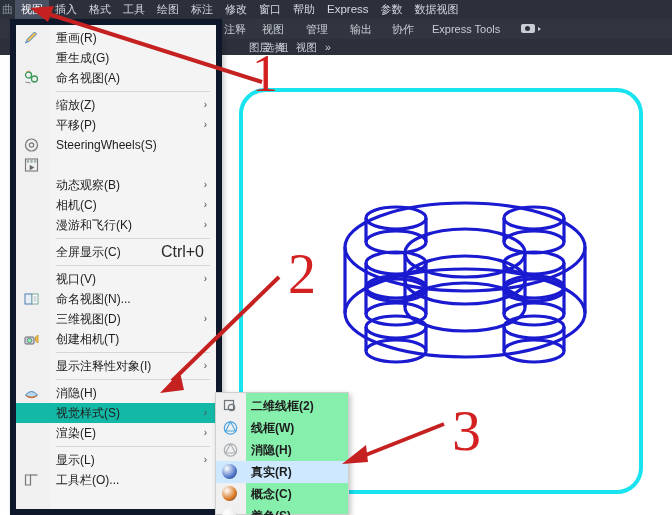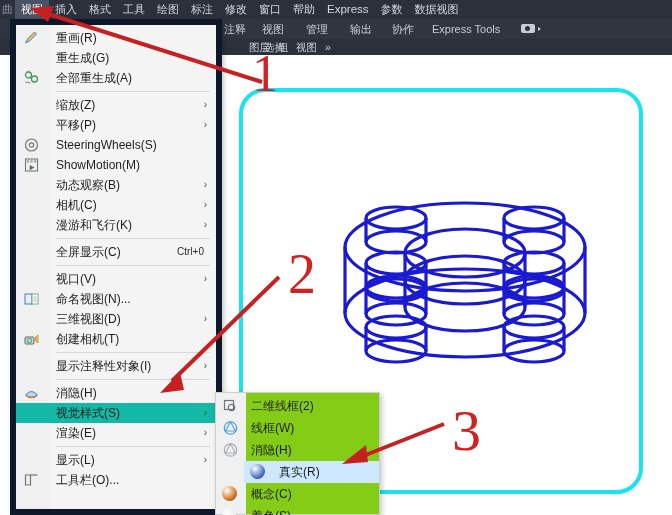--- a/index.html
+++ b/index.html
@@ -96,47 +96,48 @@
   }
   .mrow .icon {
     position:absolute; left:7px; top:2px; width:17px; height:16px;
   }
   .mrow .lbl {
     position:absolute; left:40px; top:0; height:20px; line-height:20px;
     font-size:12px; color:#1d1d1d; white-space:nowrap;
   }
   .mrow .shortcut {
     position:absolute; right:12px; top:0; height:20px; line-height:20px;
-    font-size:10px; color:#2a2a2a; white-space:nowrap;
+    font-size:16px; color:#2a2a2a; white-space:nowrap;
   }
   .mrow .arr {
     position:absolute; right:9px; top:5px; font-size:10px; color:#4a4a4a;
     line-height:10px;
   }
   .mrow.sel { background:#14b8a6; }
   .msep {
     height:1px; margin:3px 6px 3px 40px; background:#d8d8d8;
   }
 
   
   .submenu {
-    position:absolute; left:215px; top:392px; width:165px; height:123px;
-    background:#84cc16; border:1px solid #cfcfcf;
+    position:absolute; left:215px; top:392px; width:134px; height:123px;
+    background:#86efac; border:1px solid #cfcfcf;
     box-shadow:2px 2px 5px rgba(0,0,0,.22);
+    font-weight:bold;
   }
   .submenu .gutter2 {
     position:absolute; left:0; top:0; bottom:0; width:30px; background:#f0f0f0;
   }
   .srow { position:relative; height:22px; }
   .srow .sicon { position:absolute; left:6px; top:3px; width:17px; height:16px; }
   .srow .slbl {
     position:absolute; left:35px; top:0; height:22px; line-height:22px;
     font-size:12px; color:#1d1d1d; white-space:nowrap;
   }
-  .srow.sel { background:#cde8ff;margin-left:28px; }
+  .srow.sel { background:#cde8ff; }
 
   
   .sph { width:15px; height:15px; border-radius:50%; }
 </style>
 </head>
 <body>
 
 <div id="app">
 
   <div class="menubar" id="menubar">
@@ -253,21 +254,21 @@
         <div class="mrow">
           <span class="lbl">重生成(G)</span>
         </div>
         <div class="mrow">
           <span class="icon"><svg viewBox="0 0 16 16" width="17" height="16">
               <circle cx="5" cy="5" r="3" fill="none" stroke="#3a9a5a" stroke-width="1.3"></circle>
               <circle cx="11" cy="9" r="3" fill="none" stroke="#3a9a5a" stroke-width="1.3"></circle>
               <path d="M2 12 L7 13" stroke="#888" stroke-width="1.2"></path>
               <path d="M3 2 L6 1" stroke="#c85" stroke-width="1.2"></path>
             </svg></span>
-          <span class="lbl">全部重生成(A)</span>
+          <span class="lbl">命名视图(A)</span>
         </div>
         <div class="msep"></div>
         <div class="mrow">
           <span class="lbl">缩放(Z)</span>
           <span class="arr">›</span>
         </div>
         <div class="mrow">
           <span class="lbl">平移(P)</span>
           <span class="arr">›</span>
         </div>
@@ -279,21 +280,20 @@
           <span class="lbl">SteeringWheels(S)</span>
         </div>
         <div class="mrow">
           <span class="icon"><svg viewBox="0 0 16 16" width="17" height="16">
               <rect x="2" y="2" width="12" height="12" fill="none" stroke="#777" stroke-width="1.1"></rect>
               <rect x="3.2" y="3.2" width="2.4" height="2.4" fill="#9aa"></rect>
               <rect x="6.8" y="3.2" width="2.4" height="2.4" fill="#9aa"></rect>
               <rect x="10.4" y="3.2" width="2.4" height="2.4" fill="#9aa"></rect>
               <path d="M6.2 8 L11 10.6 L6.2 13.2 Z" fill="#666"></path>
             </svg></span>
-          <span class="lbl">ShowMotion(M)</span>
         </div>
         <div class="mrow">
           <span class="lbl">动态观察(B)</span>
           <span class="arr">›</span>
         </div>
         <div class="mrow">
           <span class="lbl">相机(C)</span>
           <span class="arr">›</span>
         </div>
         <div class="mrow">

